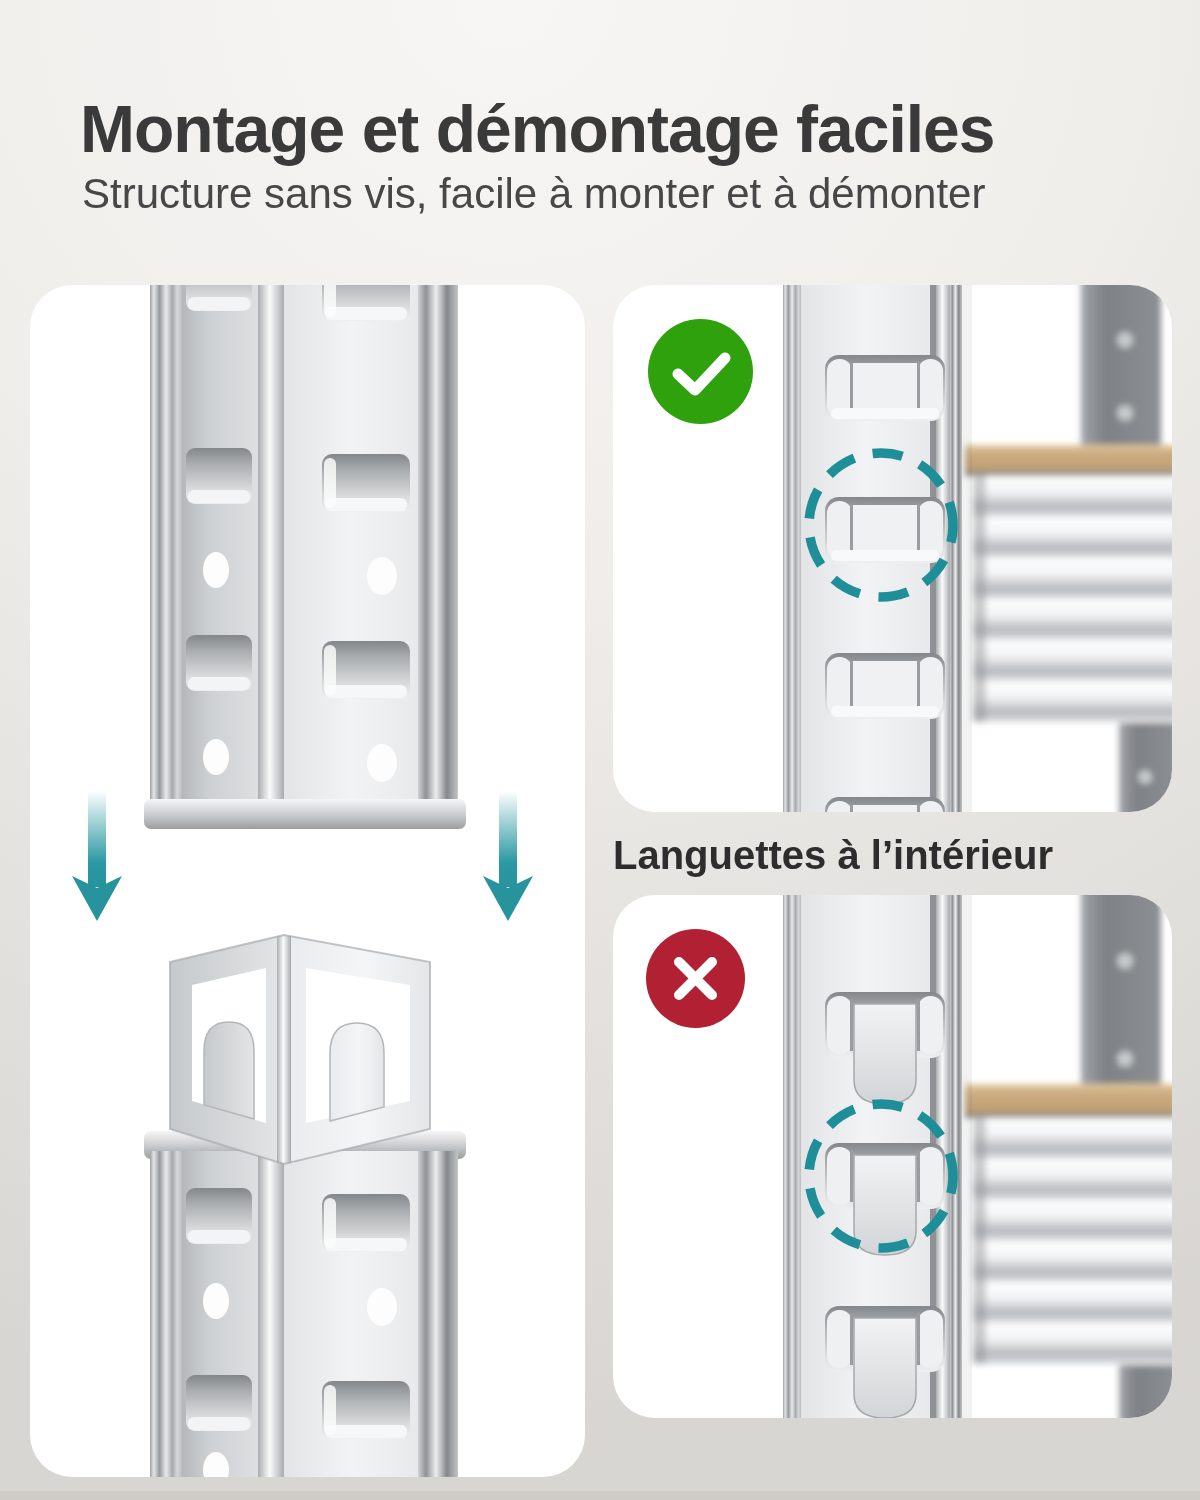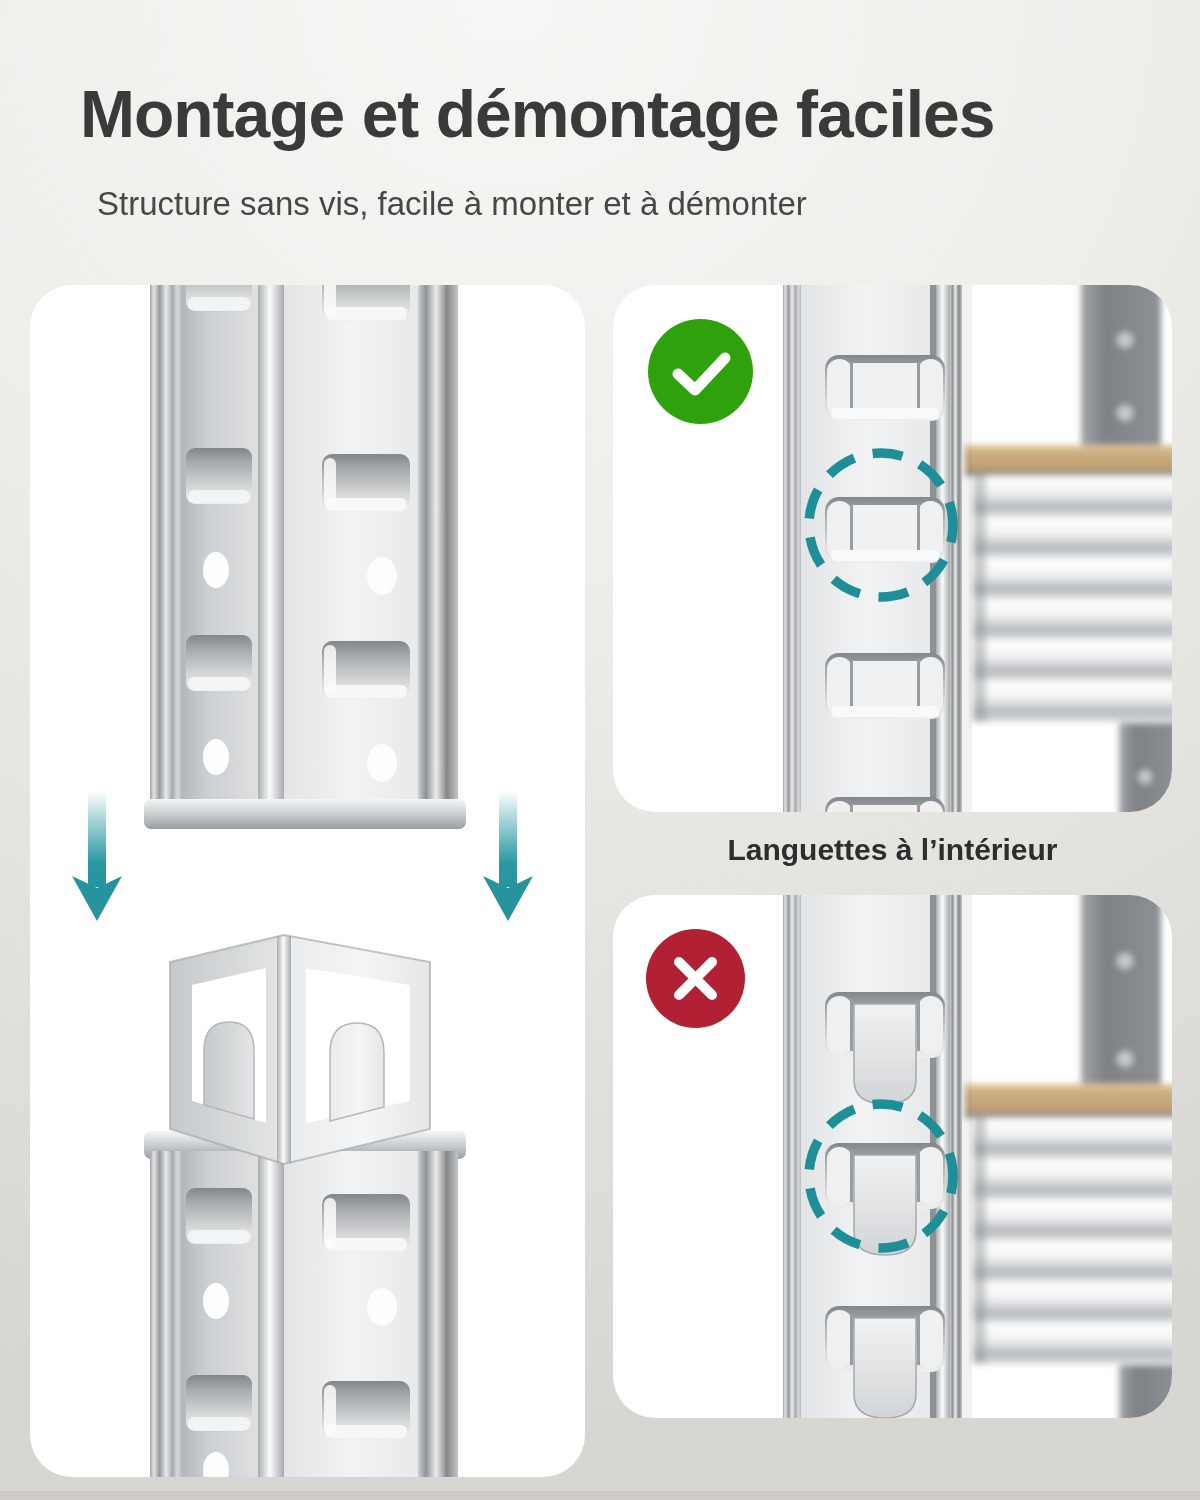--- a/index.html
+++ b/index.html
@@ -2,38 +2,38 @@
 <html><head>
 <meta charset="utf-8">
 <style>
   html,body{margin:0;padding:0;background:#d8d6d2;}
   .stage{
     position:relative;width:1200px;height:1500px;overflow:hidden;
     font-family:"Liberation Sans",sans-serif;
     background:radial-gradient(130% 95% at 42% 0%, #f7f6f4 0%, #efeeeb 40%, #e3e1dd 72%, #d8d6d2 100%);
   }
   .title{
-    position:absolute;left:80px;top:76px;margin:0;
+    position:absolute;left:80px;top:91px;margin:0;
     font-size:66px;font-weight:700;letter-spacing:-1px;color:#3a3a3a;white-space:nowrap;
   }
   .subtitle{
-    position:absolute;left:82px;top:170px;margin:15px;
-    font-size:33px;font-weight:400;color:#474747;white-space:nowrap;
+    position:absolute;left:82px;top:170px;margin:0;
+    font-size:42px;font-weight:400;color:#474747;white-space:nowrap;
   }
   .panel{position:absolute;background:#ffffff;border-radius:42px;overflow:hidden;}
   .panel-left{left:30px;top:285px;width:555px;height:1192px;}
   .panel-tr{left:613px;top:285px;width:559px;height:527px;}
   .panel-br{left:613px;top:895px;width:559px;height:523px;}
   .panel svg.fill{position:absolute;left:0;top:0;}
   .badge{position:absolute;z-index:5;}
   .badge-check{left:35px;top:34px;width:105px;height:105px;}
   .badge-cross{left:33px;top:34px;width:99px;height:99px;}
   .caption{
-    position:absolute;left:613px;width:559px;text-align:center;
-    font-size:30px;font-weight:700;color:#2d2d2d;white-space:nowrap;
+    position:absolute;left:613px;width:559px;text-align:left;
+    font-size:40px;font-weight:700;color:#2d2d2d;white-space:nowrap;
   }
   .caption-1{top:833px;}
   .caption-2{top:1433px;}
   .bottom-shade{position:absolute;left:0;top:1491px;width:1200px;height:9px;background:#cfccc8;}
 </style>
 </head>
 <body>
 
 <div class="stage">
 

